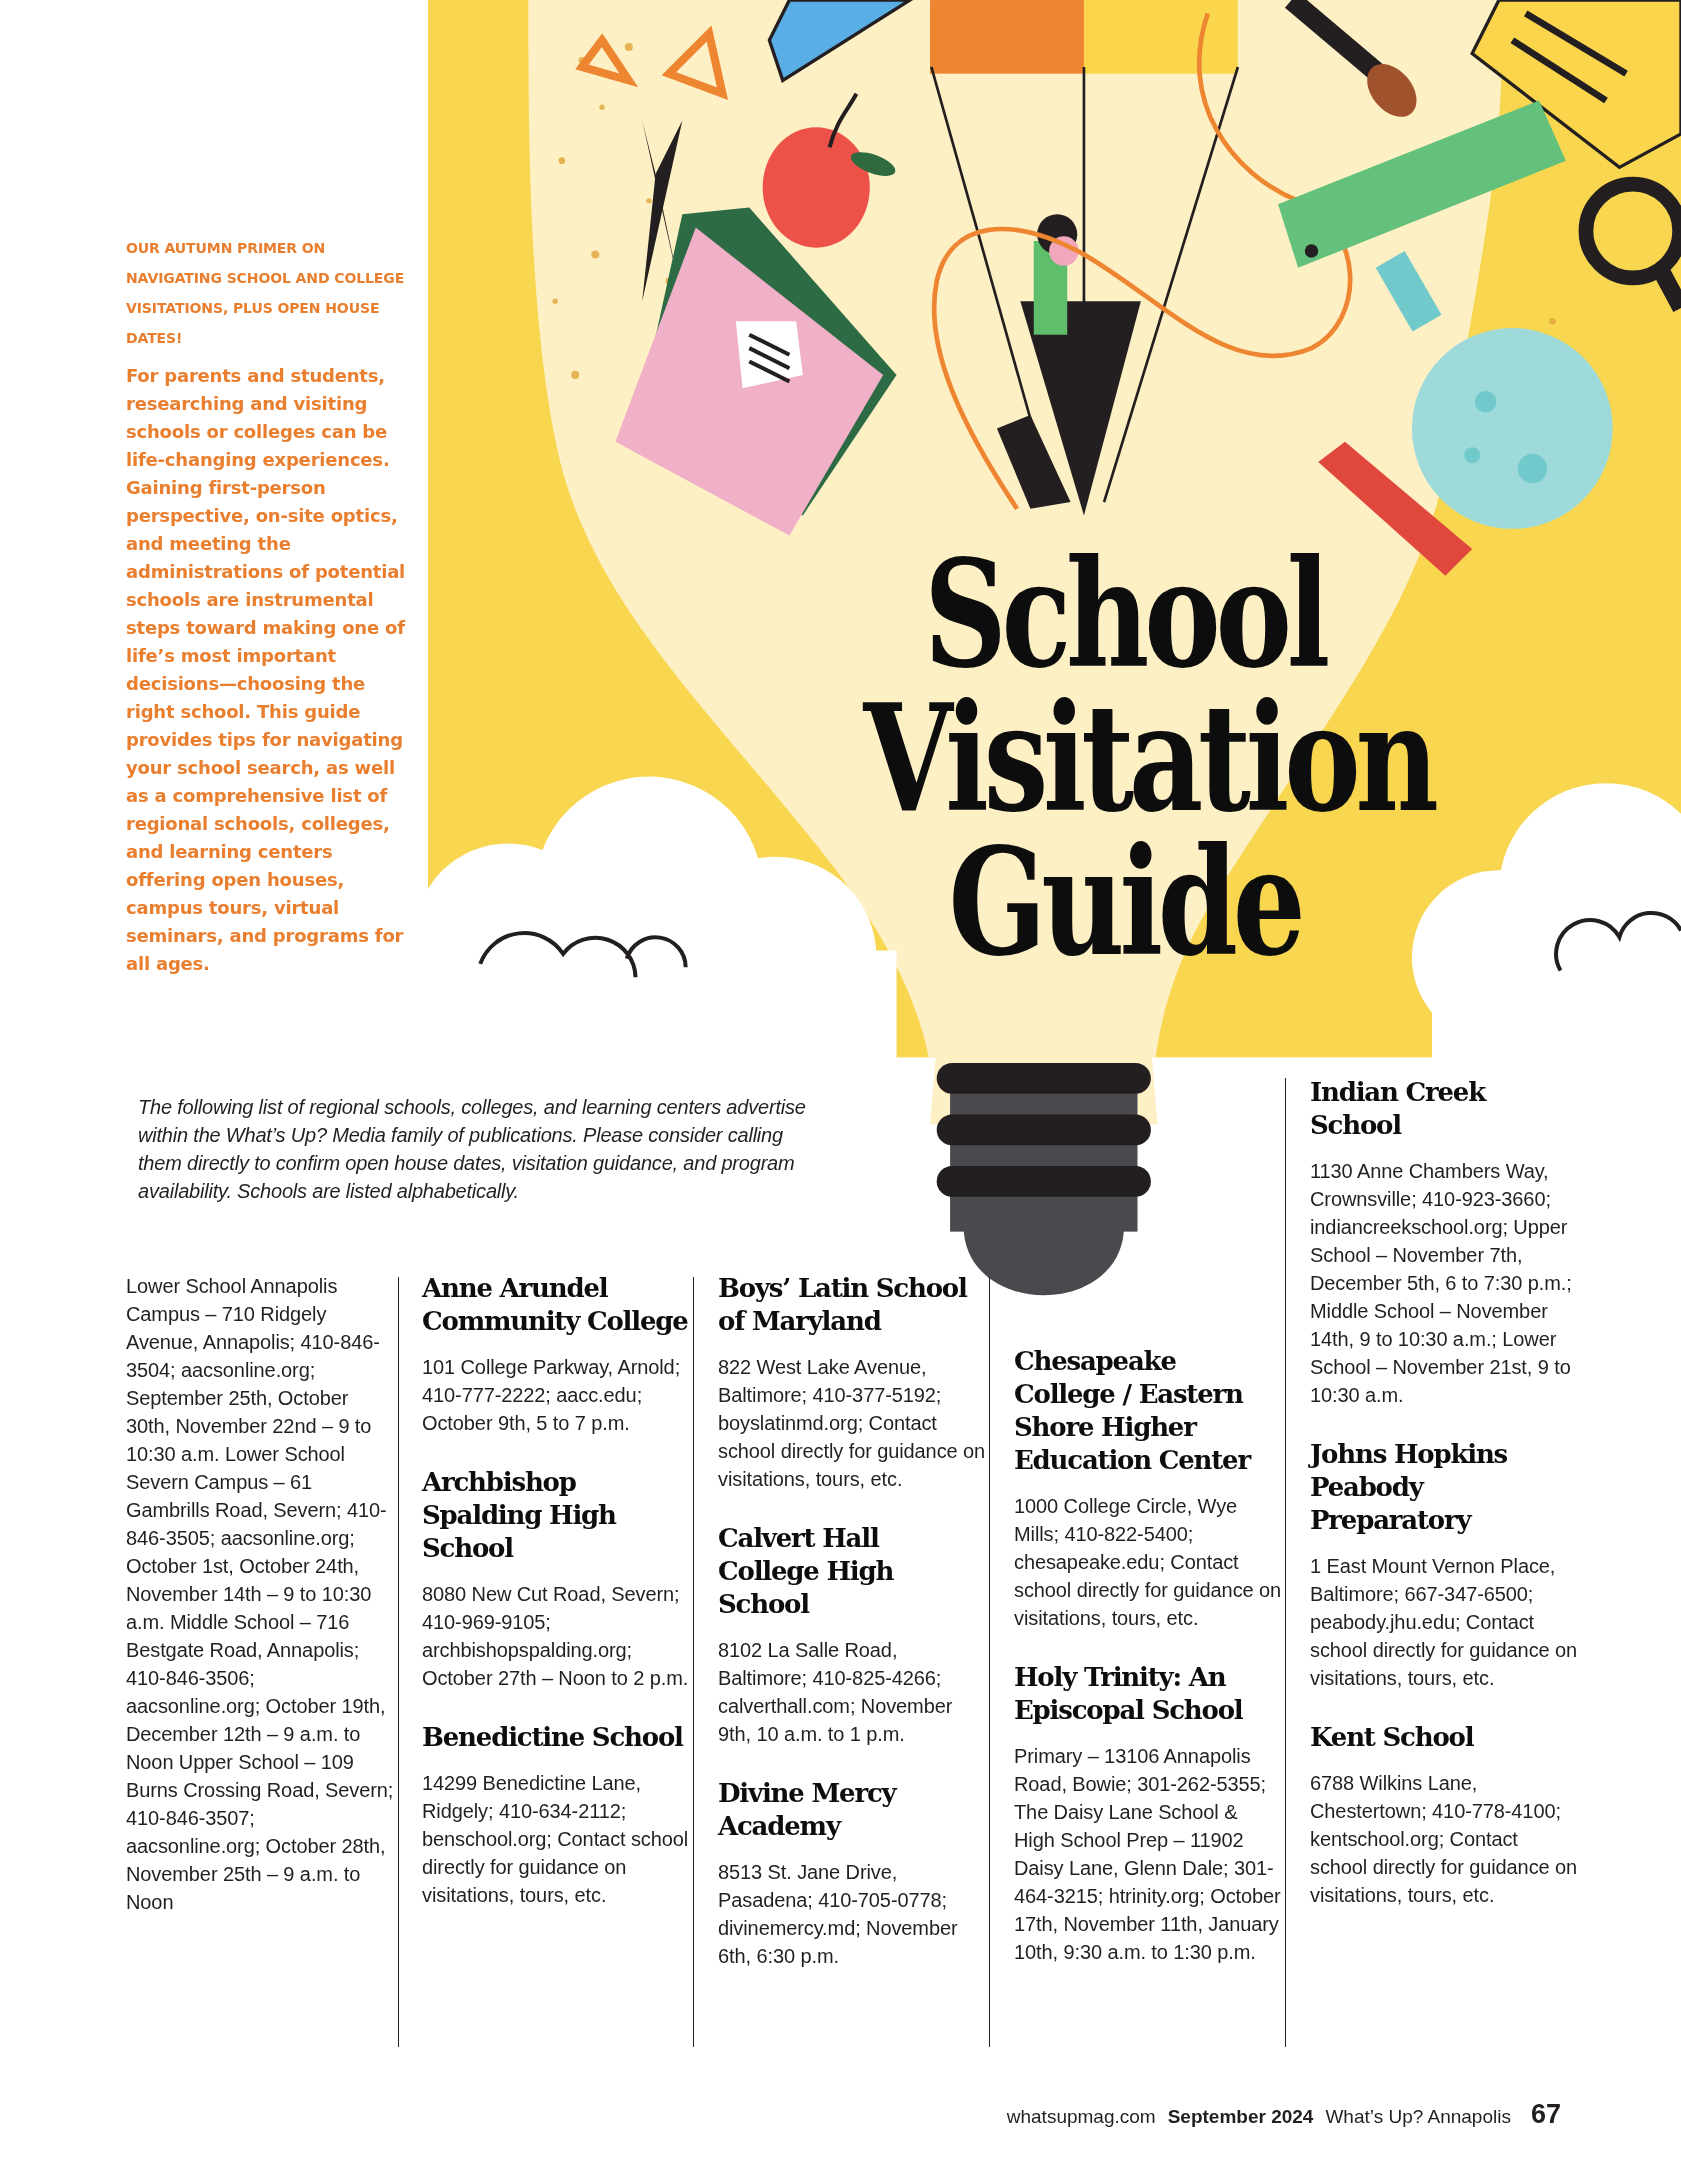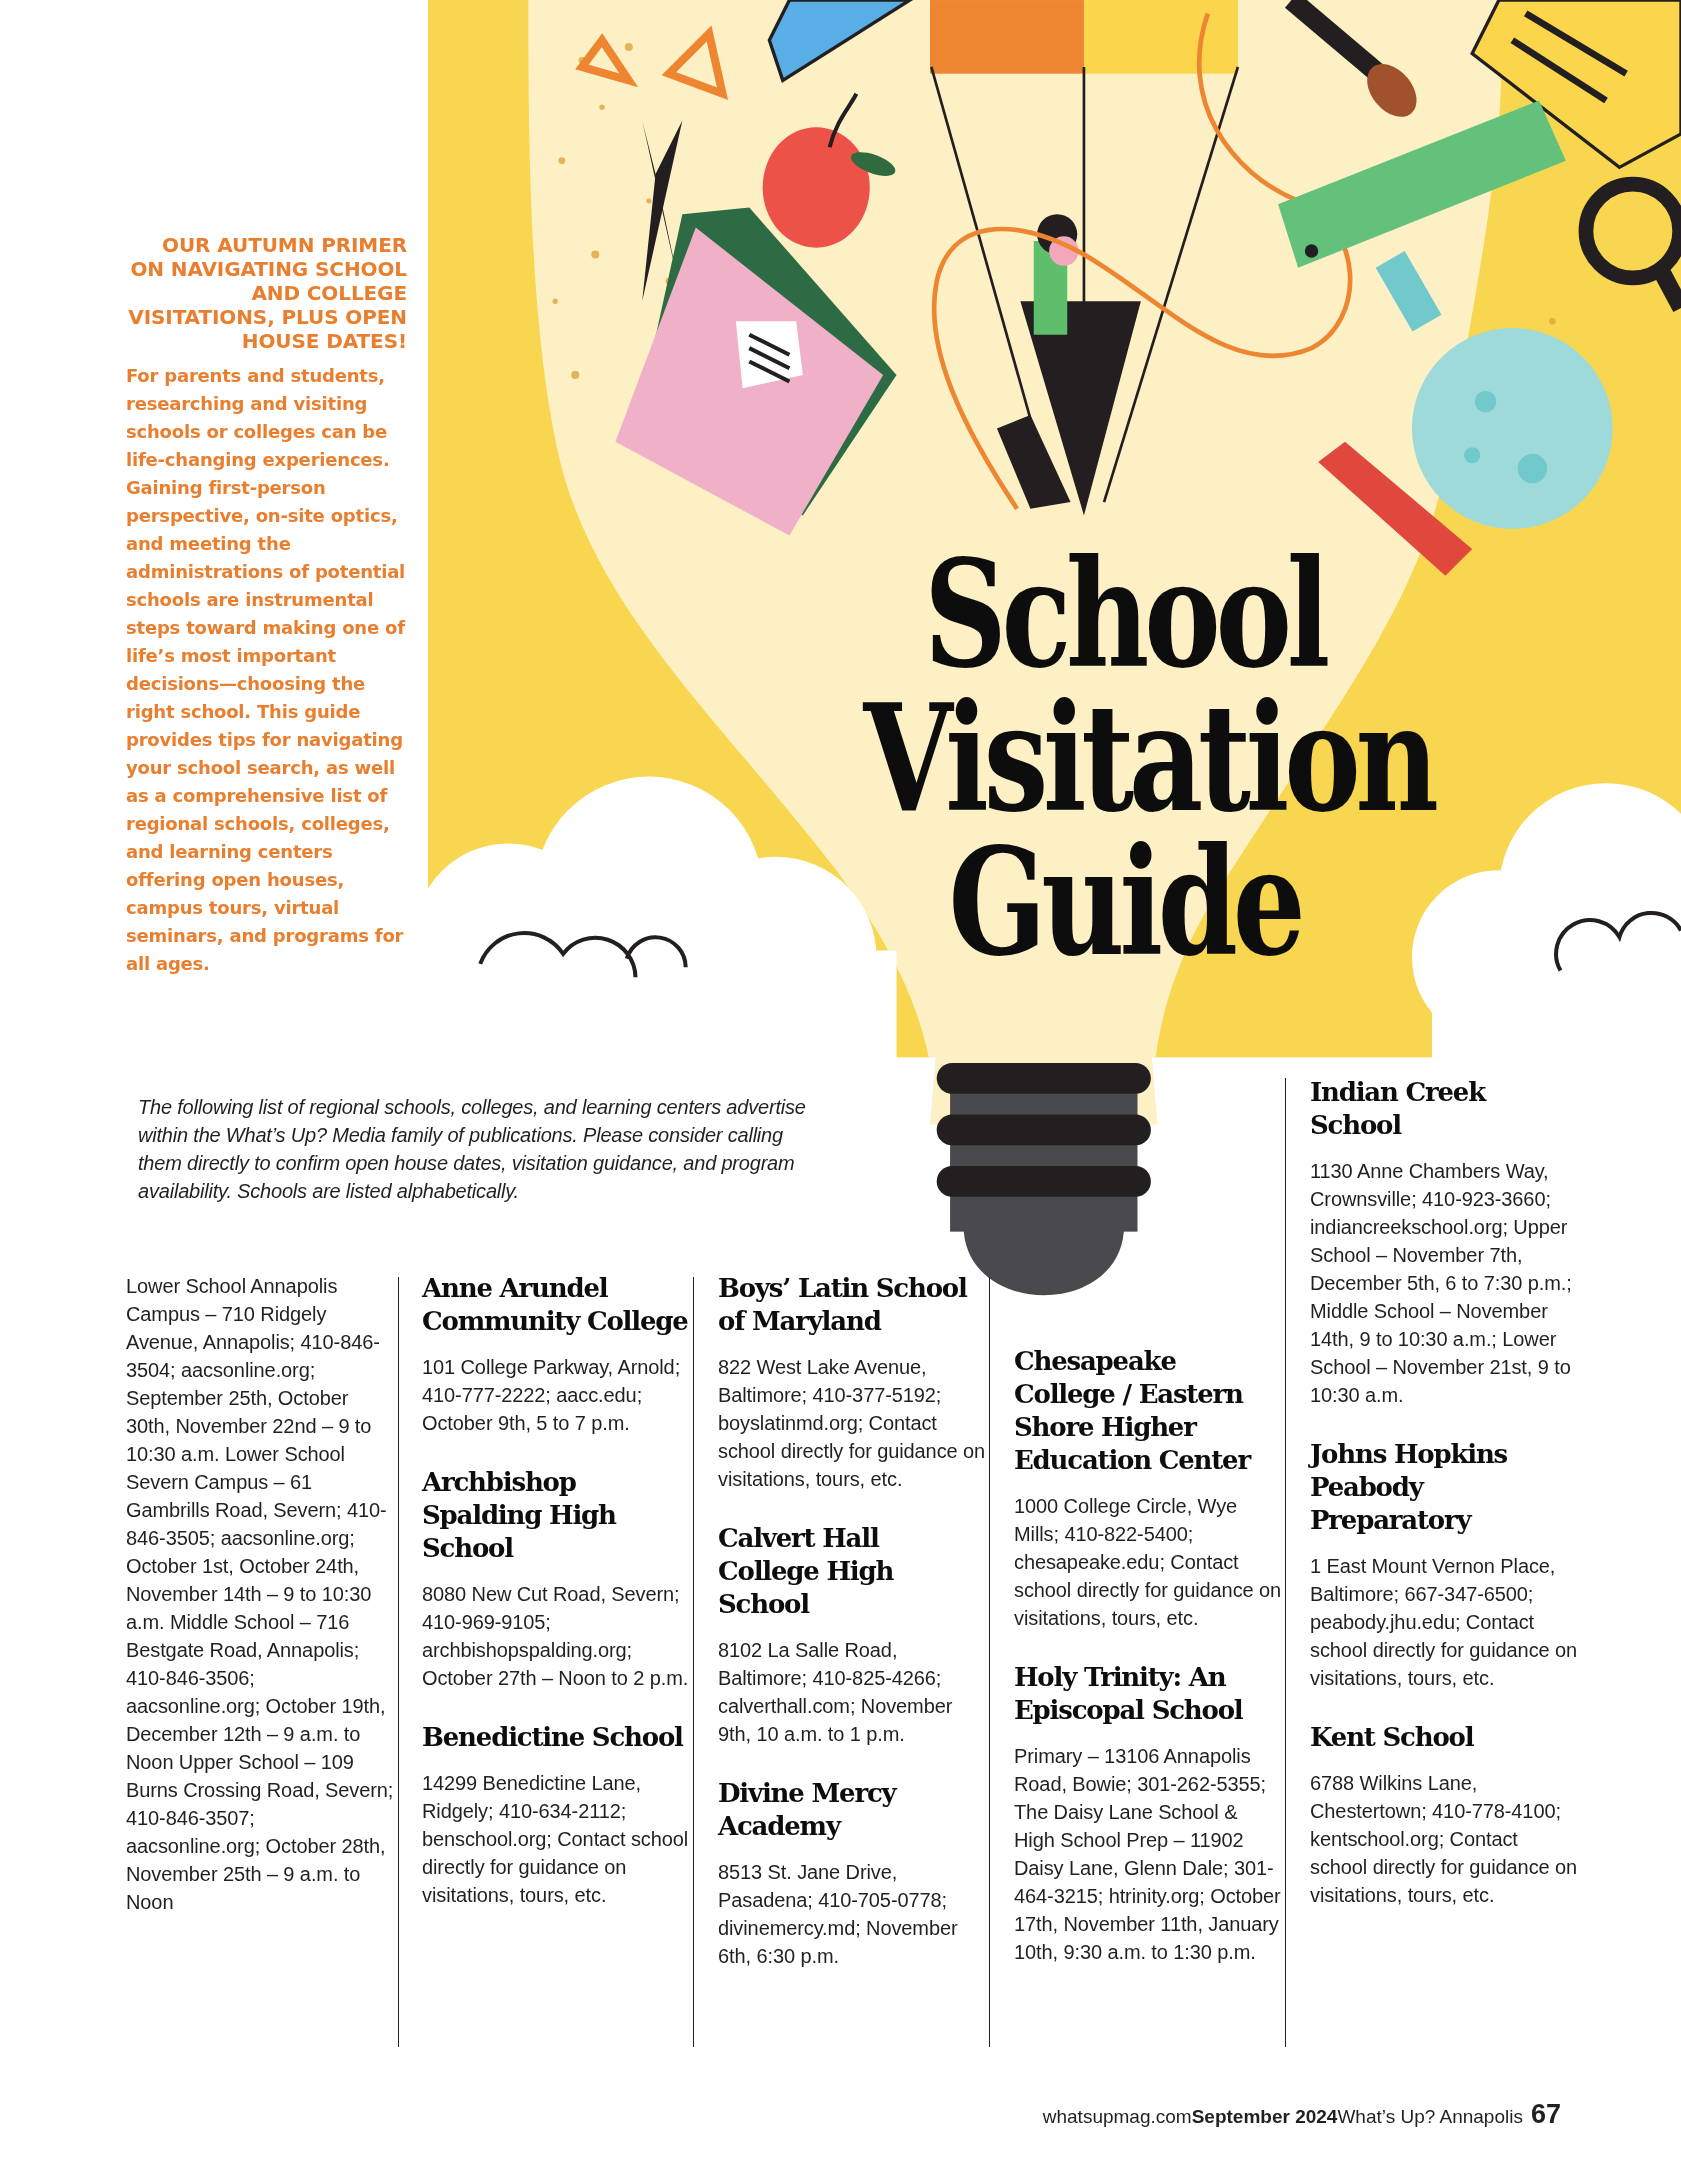--- a/index.html
+++ b/index.html
@@ -4,39 +4,39 @@
 <style>
   html, body { margin: 0; padding: 0; background: #ffffff; }
   body { width: 1681px; height: 2183px; position: relative; overflow: hidden; font-family: "Liberation Sans", sans-serif; color: #231f20; }
 
   
   #hero { position: absolute; left: 428px; top: 0; width: 1253px; height: 1312px; }
   #hero svg { position: absolute; left: 0; top: 0; width: 1253px; height: 1312px; }
 
   
   #intro { position: absolute; left: 126px; top: 233px; width: 281px; color: #e97f2e; font-family: "DejaVu Sans", sans-serif; font-weight: bold; }
-  #intro .kicker { font-size: 20px; line-height: 24px; letter-spacing: -0.1px; text-transform: uppercase; margin: 0 0 9.4px 0; text-align: right; }
+  #intro .kicker { font-size: 14px; line-height: 30px; letter-spacing: -0.1px; text-transform: uppercase; margin: 0 0 9.4px 0; }
   #intro .body { font-size: 18px; line-height: 28px; letter-spacing: -0.2px; margin: 0; }
 
   
   #title { position: absolute; left: 790px; top: 543px; width: 669px; text-align: center; font-family: "DejaVu Serif", serif; font-weight: bold; color: #0d0d0d; }
   #title .line { display: block; font-size: 147px; line-height: 144px; letter-spacing: -6.7px; transform: scaleX(0.78); transform-origin: center; }
 
   
   #note { position: absolute; left: 126px; top: 1081px; width: 683px; font-family: "Liberation Sans", sans-serif; font-style: italic; font-size: 20px; line-height: 28px; color: #231f20; letter-spacing: -0.2px; margin: 12px; }
 
   
   .col { position: absolute; top: 1272px; width: 268px; }
   .rule { position: absolute; width: 1.3px; background: #231f20; }
   .entry { margin-bottom: 29.4px; }
   .entry h3 { margin: 0 0 14.7px 0; font-family: "DejaVu Serif", serif; font-weight: bold; font-size: 26px; line-height: 33px; letter-spacing: -1.2px; color: #0d0d0d; transform-origin: left; }
   .entry p { margin: 0; font-family: "Liberation Sans", sans-serif; font-size: 20px; line-height: 28px; color: #231f20; letter-spacing: -0.1px; }
 
   
-  #footer { position: absolute; right: 120px; top: 2099px; font-family: "Liberation Sans", sans-serif; font-size: 19px; color: #231f20; white-space: nowrap; display: flex; align-items: baseline; }
+  #footer { position: absolute; right: 120px; top: 2099px; font-family: "Liberation Sans", sans-serif; font-size: 19px; color: #231f20; white-space: nowrap; display: flex; align-items: baseline; gap: 12px; }
   #footer .bold { font-weight: bold; }
   #footer .page { font-weight: bold; font-size: 27px; margin-left: 8px; }
 </style>
 </head>
 <body>
 
 <div id="hero">
   <svg viewBox="0 0 1872 1960" xmlns="http://www.w3.org/2000/svg">
 
     <rect x="0" y="0" width="1872" height="1580" fill="#f9d64f"></rect>

